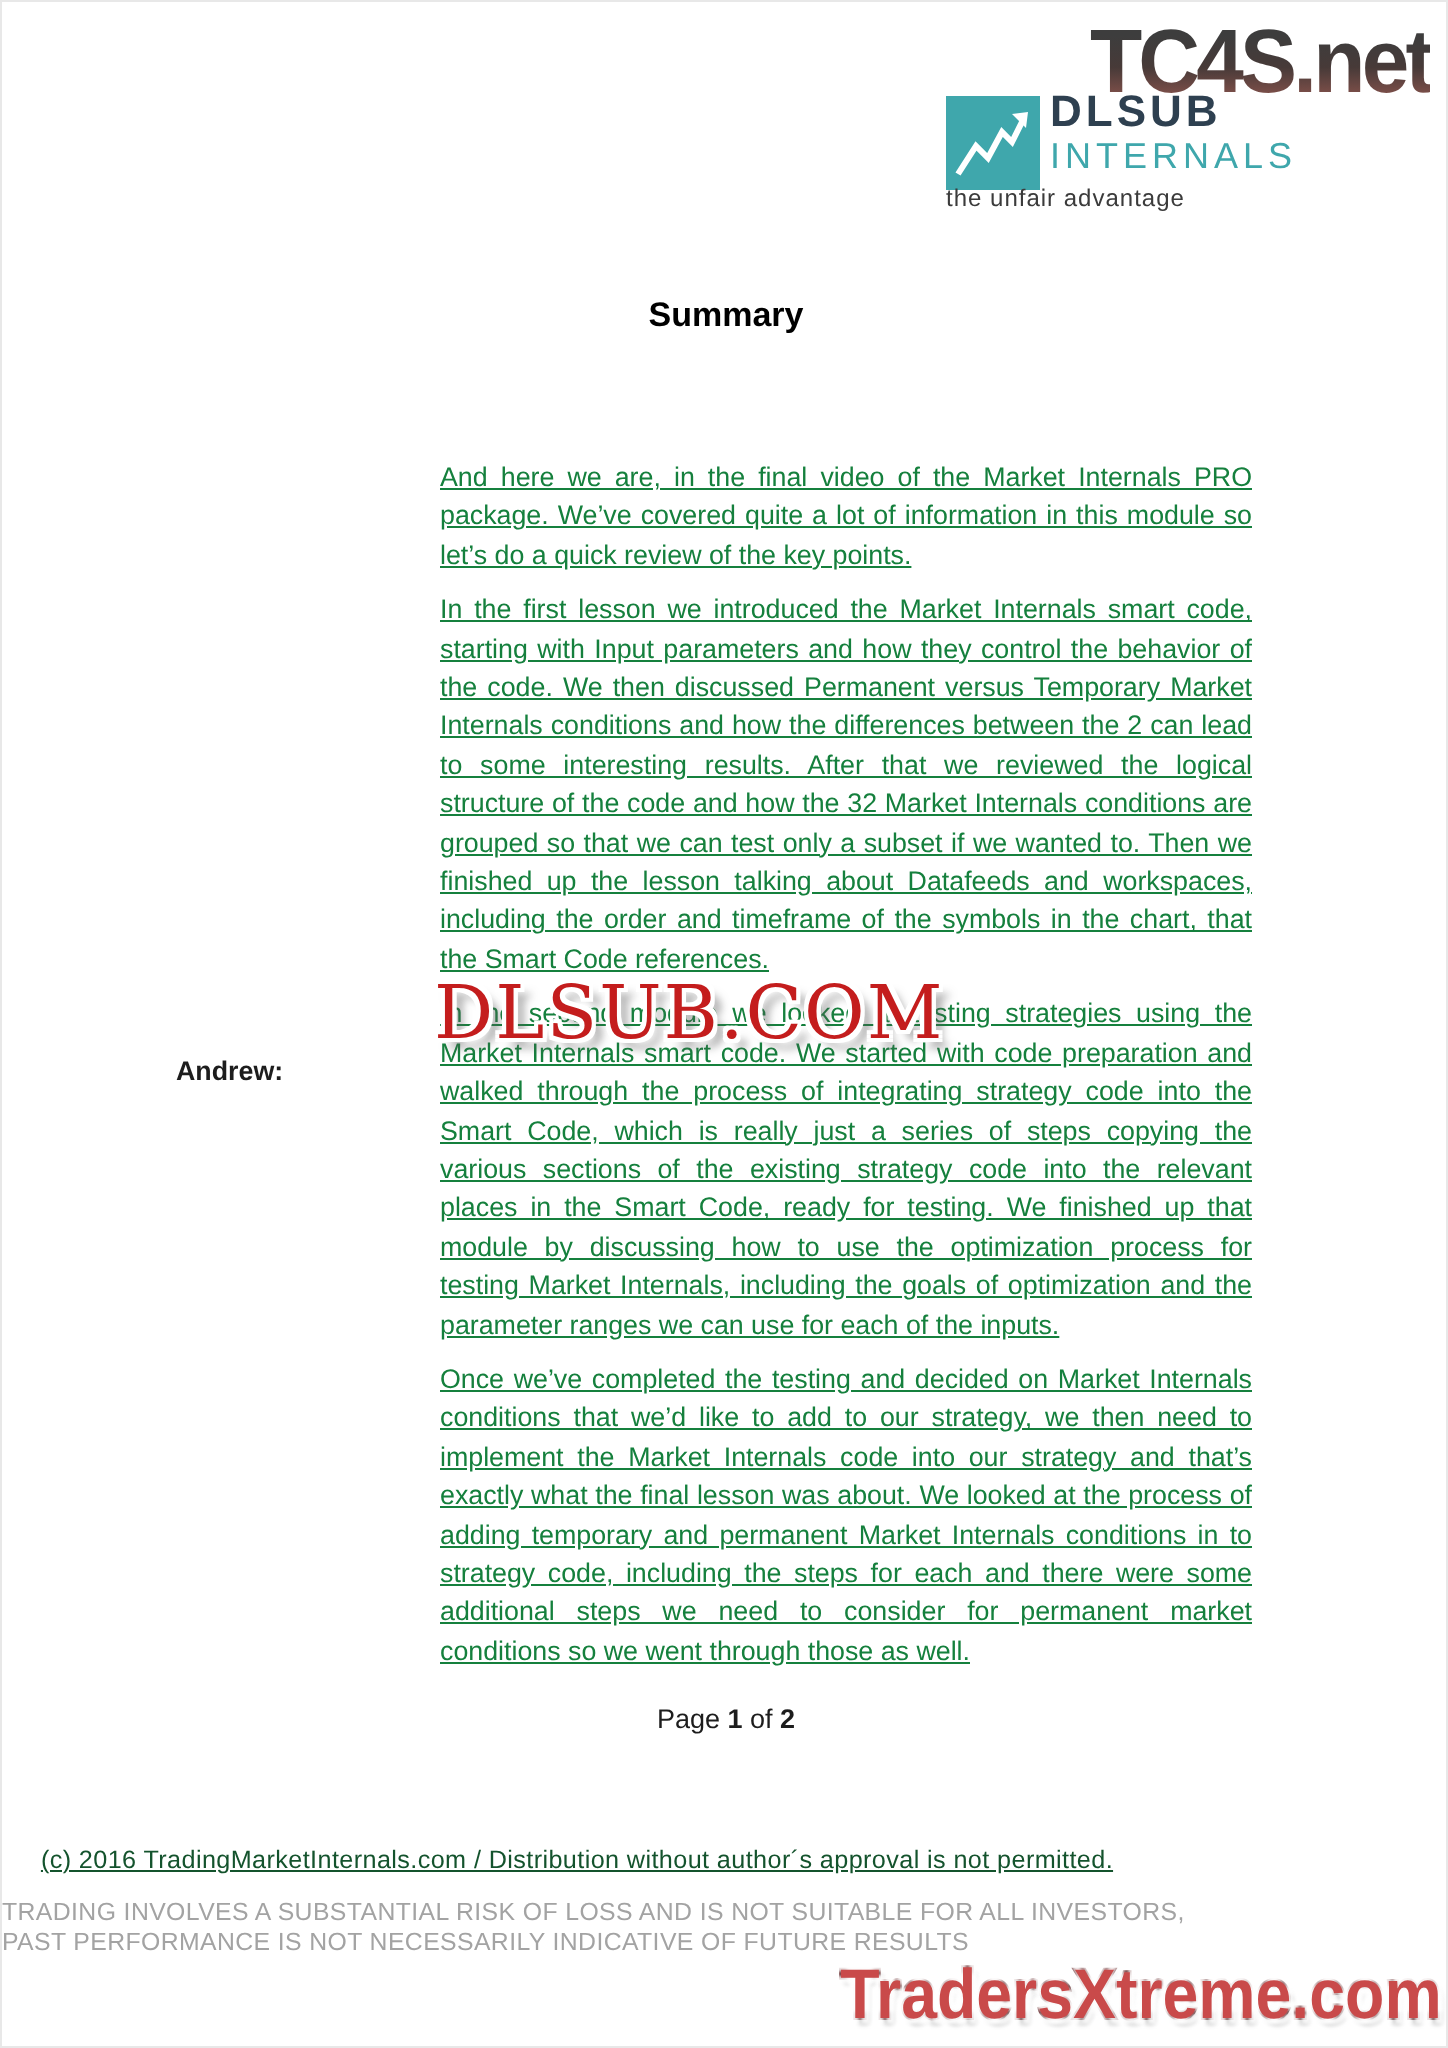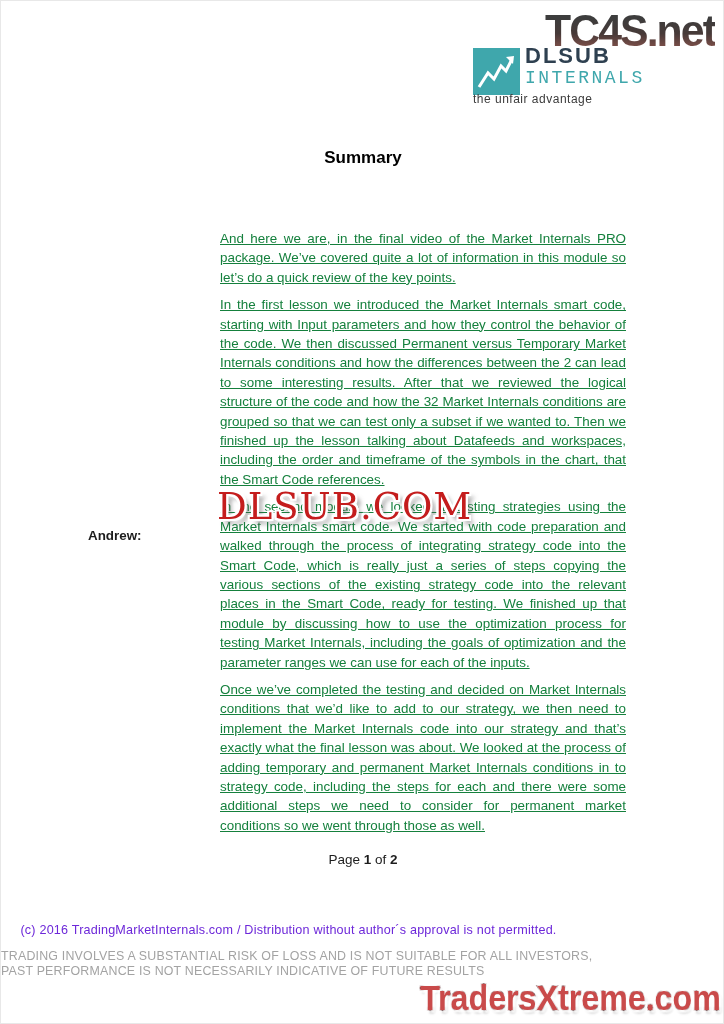--- a/index.html
+++ b/index.html
@@ -27,21 +27,21 @@
   .logo{position:absolute;left:472px;top:47px;}
   .logo-icon{
     position:absolute;left:0;top:0;width:47px;height:47px;
     background:#3fa7ac;
   }
   .logo-words{position:absolute;left:52px;top:-4px;white-space:nowrap;}
   .logo-market{
     font-size:22px;font-weight:700;color:#2e4050;letter-spacing:2px;line-height:24px;
   }
   .logo-internals{
-    font-size:18px;font-weight:400;color:#3fa7ac;letter-spacing:2.5px;line-height:20px;font-family:Liberation Mono, monospace;
+    font-size:18px;font-weight:400;color:#3fa7ac;letter-spacing:2.5px;line-height:20px;
   }
   .logo-tagline{
     position:absolute;left:0;top:44px;white-space:nowrap;
     font-size:12px;color:#3b3b3b;letter-spacing:0.5px;font-weight:400;
   }
   
   .title-block{position:absolute;left:0;top:129px;width:724px;text-align:center;}
   .doc-title{font-size:17px;font-weight:700;color:#000;margin:0;}
   .doc-subtitle{font-size:17px;font-weight:700;color:#000;margin:18px 0 0 0;}
   
@@ -75,21 +75,21 @@
        5px  5px 4px rgba(90,90,90,0.55);
   }
   
   .pagenum{
     position:absolute;left:0;top:851px;width:724px;text-align:center;
     font-size:13.5px;color:#1d1d1d;
   }
   .pagenum b{font-weight:700;}
   .copyright{
     position:absolute;left:0;top:922px;width:575px;text-align:center;
-    font-size:12.6px;color:#6d28d9;letter-spacing:0.2px;
+    font-size:12.6px;color:#14532d;letter-spacing:0.2px;text-decoration:underline;
   }
   .disclaimer{
     position:absolute;left:0;width:700px;text-align:left;
     font-size:12.4px;color:#a3a3a3;letter-spacing:0.2px;
   }
   .disc1{top:948px;}
   .disc2{top:963px;}
   .tradersxtreme{
     position:absolute;right:2px;top:977px;
     font-size:35px;font-weight:800;letter-spacing:0px;

